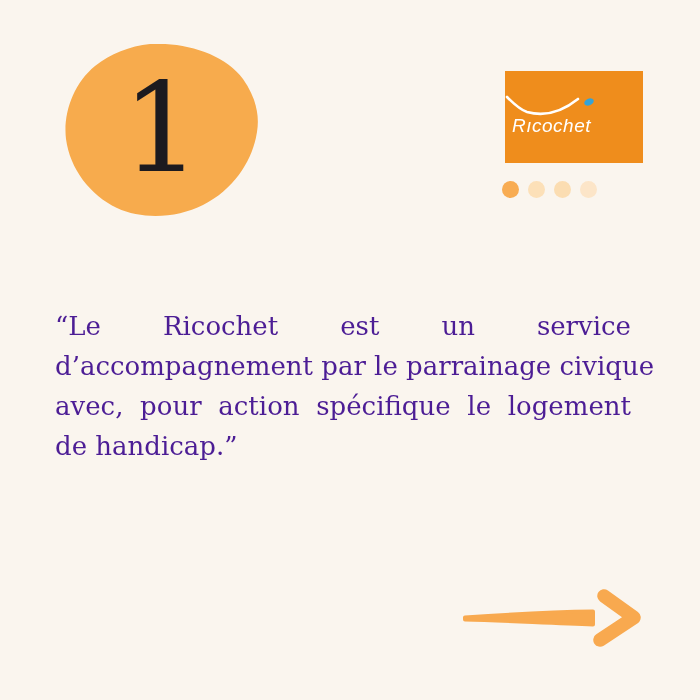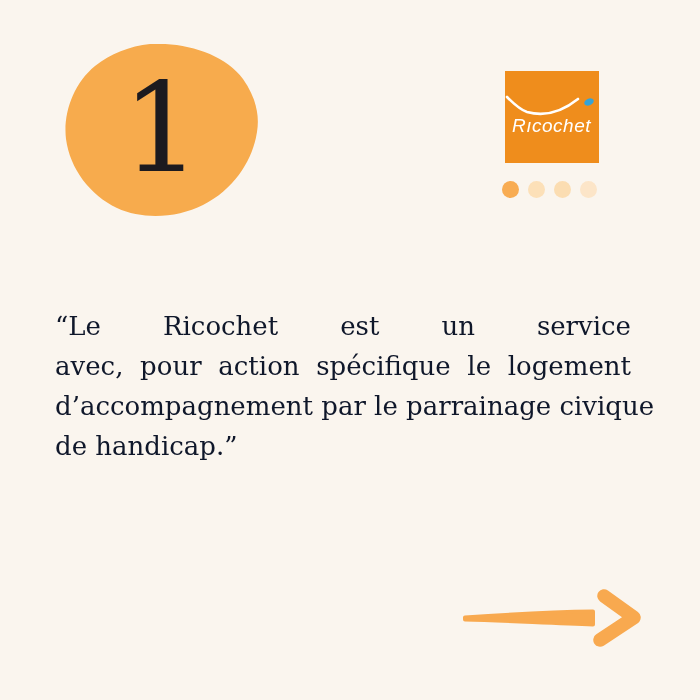--- a/index.html
+++ b/index.html
@@ -97,39 +97,39 @@
                C 190 52 195 70 192 88
                C 188 115 170 145 138 161
                C 112 174 78 176 52 164
                C 25 151 5 125 1 95
                C -2 70 8 40 30 22
                C 45 10 65 2 85 0 Z" style="fill: rgb(247, 171, 77);"></path>
     </svg>
     <div class="blob-number" style="color: rgb(28, 26, 31);">1</div>
   </div>
 
-  <div class="logo" style="background: rgb(239, 141, 28);">
+  <div class="logo" style="background: rgb(239, 141, 28); padding-left: 44px;">
     <svg width="94" height="92" viewBox="0 0 94 92">
       <path d="M 2 26 C 10 34 16 39 22 41 C 40 46 58 40 73 28" fill="none" stroke-width="2.6" stroke-linecap="round" style="stroke: rgb(255, 255, 255);"></path>
       <ellipse cx="84" cy="31" rx="5" ry="3.3" transform="rotate(-24 84 31)" style="fill: rgb(53, 163, 215);"></ellipse>
     </svg>
     <div class="logo-text" style="color: rgb(255, 255, 255);">Rıcochet</div>
   </div>
 
   <div class="dots">
     <span class="dot" style="background: rgb(248, 172, 82);"></span>
     <span class="dot" style="background: rgb(252, 224, 184);"></span>
     <span class="dot" style="background: rgb(251, 221, 178);"></span>
     <span class="dot" style="background: rgb(252, 229, 200);"></span>
   </div>
 
-  <div class="quote" style="color: #0f172a;">
+  <div class="quote" style="color: #4c1d95;">
     <div class="line">“Le Ricochet est un service</div>
+    <div class="line">d’accompagnement par le parrainage civique</div>
     <div class="line">avec, pour action spécifique le logement</div>
-    <div class="line">d’accompagnement par le parrainage civique</div>
     <div class="line last">de handicap.”</div>
   </div>
 
   <svg class="arrow" viewBox="0 0 190 60">
     <path d="M 7 29.5 C 50 26.5 95 24 135 23.5 L 135 36.5 C 95 35.5 50 32.5 7 31.5 Z" stroke-width="4" stroke-linejoin="round" stroke-linecap="round" style="fill: rgb(248, 169, 79); stroke: rgb(248, 169, 79);"></path>
     <path d="M 146 8 L 176 29.5 L 142 52" fill="none" stroke-width="13.5" stroke-linecap="round" stroke-linejoin="round" style="stroke: rgb(248, 169, 79);"></path>
   </svg>
 
 </div>
 

